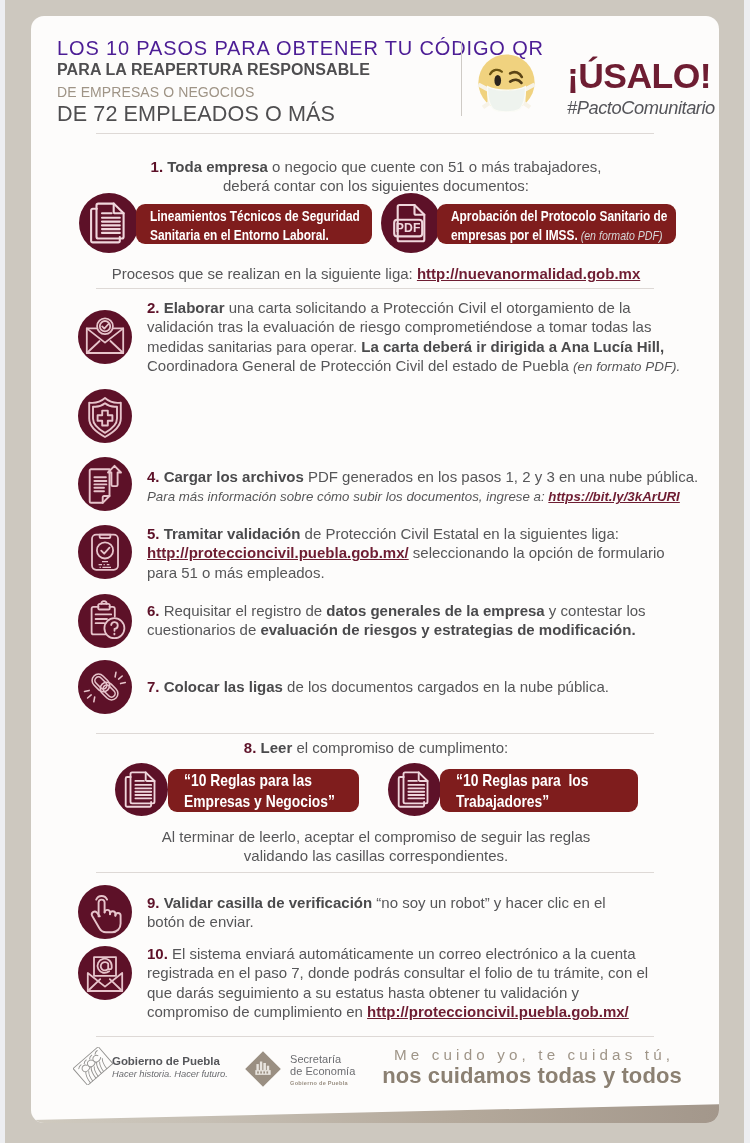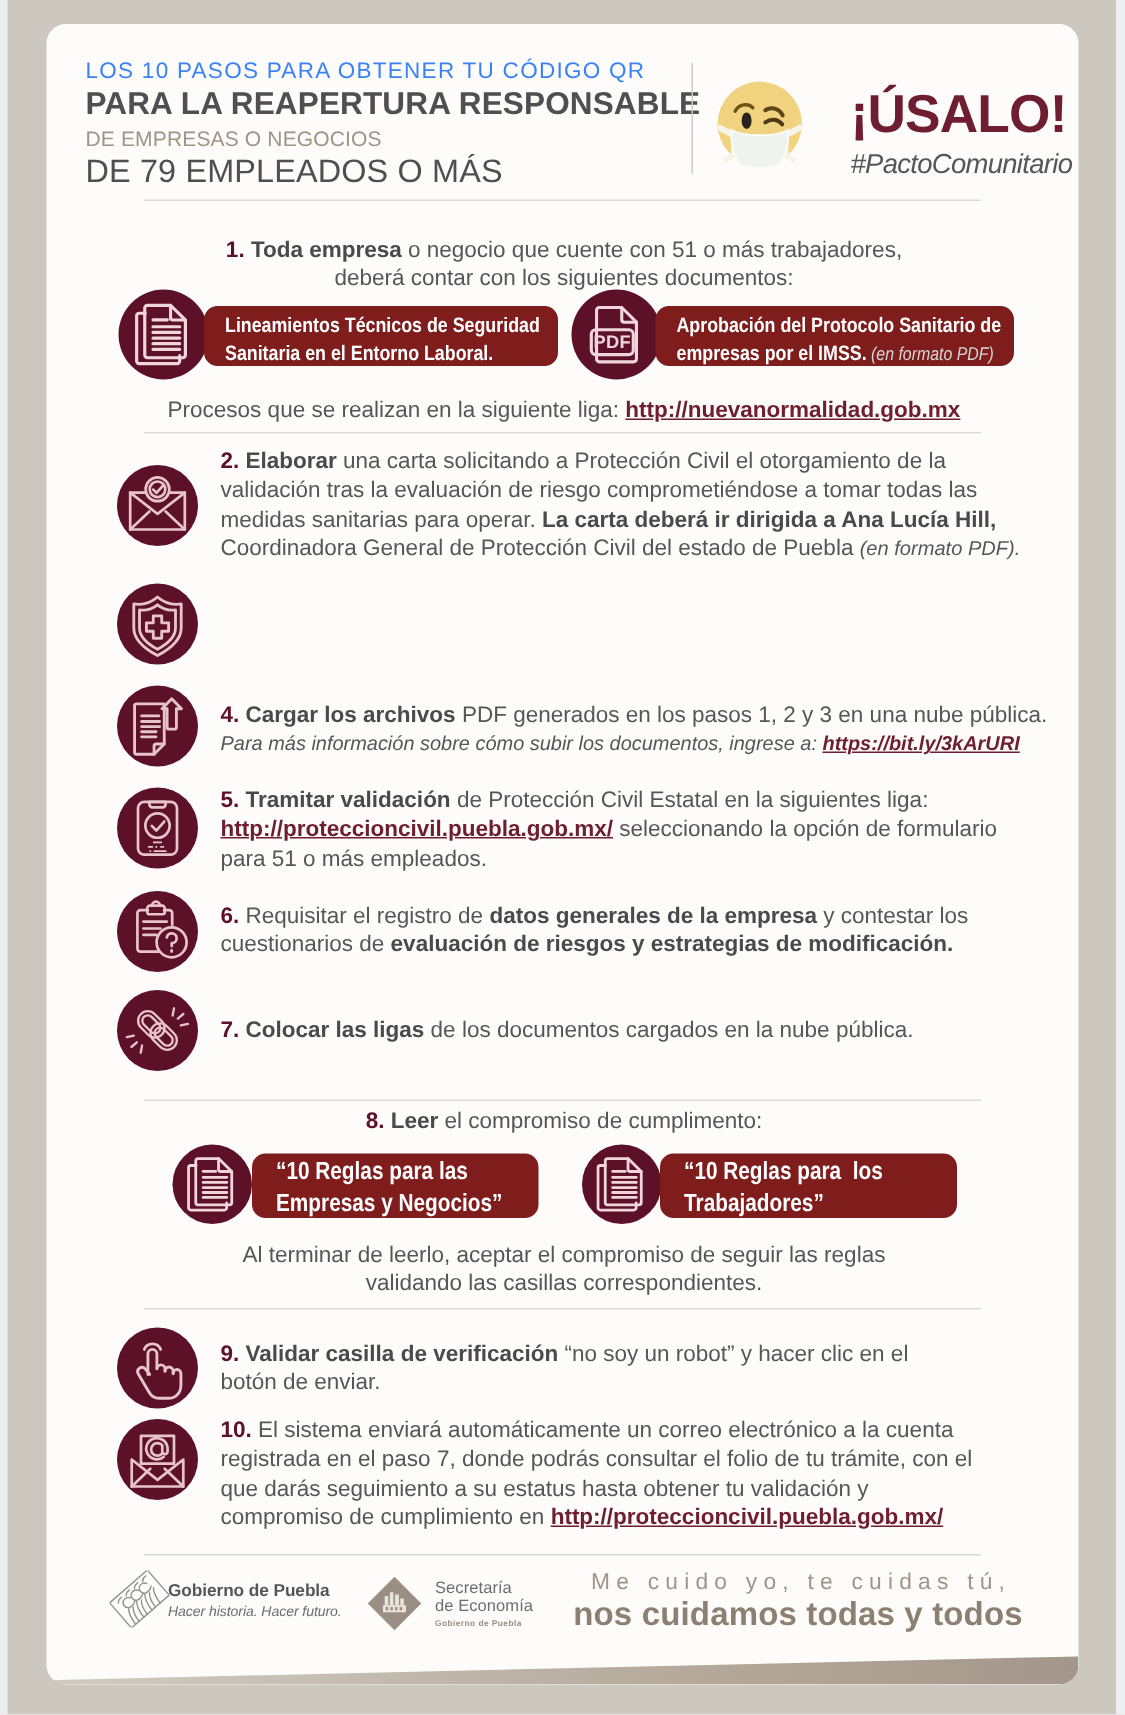--- a/index.html
+++ b/index.html
@@ -13,22 +13,22 @@
   #card{position:absolute;left:31px;top:16px;width:688px;height:1107px;
         background:#fdfcfb;border-radius:13px;overflow:hidden;}
   #shadow{position:absolute;left:0;bottom:0;width:688px;height:24px;
           background:linear-gradient(90deg,#cfcabf 0%,#c6bfb4 25%,#b5aa9c 60%,#a3978b 100%);
           clip-path:polygon(0 100%, 100% 100%, 100% 22%, 0 88%);}
 
   
   .hdr{position:absolute;left:26px;top:21px;}
   .hl{white-space:nowrap;line-height:22px;}
   .hl>span{display:inline-block;}
-  .hl1{font-size:15px;color:#3b82f6;letter-spacing:0.85px;font-weight:normal;}
-  .hl2{font-size:21px;color:#4f4e50;letter-spacing:.1px;font-weight:bold;}
+  .hl1{font-size:20px;color:#4c1d95;letter-spacing:0.85px;font-weight:normal;}
+  .hl2{font-size:16px;color:#4f4e50;letter-spacing:.1px;font-weight:bold;}
   .hl3{font-size:14px;color:#9f9486;letter-spacing:.1px;font-weight:normal;}
   .hl4{font-size:21.6px;color:#4f4e50;letter-spacing:.1px;font-weight:normal;}
 
   .emoji{position:absolute;left:446px;top:37px;width:59px;height:59px;}
   .vrule{position:absolute;left:430px;top:26px;width:1px;height:74px;background:#cfcbc6;}
 
   .usalo{position:absolute;left:520px;top:45px;margin-left:16px;}
   .usalo .t1{font-size:35.5px;font-weight:bold;color:#6e1d32;letter-spacing:-.55px;line-height:30px;display:inline-block;}
   .usalo .t2{font-size:18.3px;font-style:italic;color:#55555a;letter-spacing:-.45px;margin-top:5px;display:inline-block;}
 
@@ -67,21 +67,21 @@
 <div id="bgright"></div>
 
 <div id="card">
 
   <div id="shadow"></div>
 
   <div class="hdr">
     <div class="hl hl1"><span>LOS 10 PASOS PARA OBTENER TU CÓDIGO QR</span></div>
     <div class="hl hl2"><span>PARA LA REAPERTURA RESPONSABLE</span></div>
     <div class="hl hl3"><span>DE EMPRESAS O NEGOCIOS</span></div>
-    <div class="hl hl4"><span>DE 79 EMPLEADOS O MÁS</span></div>
+    <div class="hl hl4"><span>DE 72 EMPLEADOS O MÁS</span></div>
   </div>
   <div class="vrule"></div>
   <svg class="emoji" width="64" height="64" viewBox="0 0 64 64">
     <circle cx="32" cy="32" r="30.5" fill="#f0d27f"></circle>
 
     <path d="M14.2 23.0 C17.0 17.6 23.6 17.0 27.0 20.4" fill="none" stroke="#6b5413" stroke-width="2.4" stroke-linecap="round"></path>
 
     <path d="M36.0 22.2 C41.0 19.0 46.6 21.6 48.6 26.0" fill="none" stroke="#5c4516" stroke-width="2.9" stroke-linecap="round"></path>
 
     <ellipse cx="22.5" cy="29.8" rx="3.6" ry="6.0" fill="#2a231d"></ellipse>

